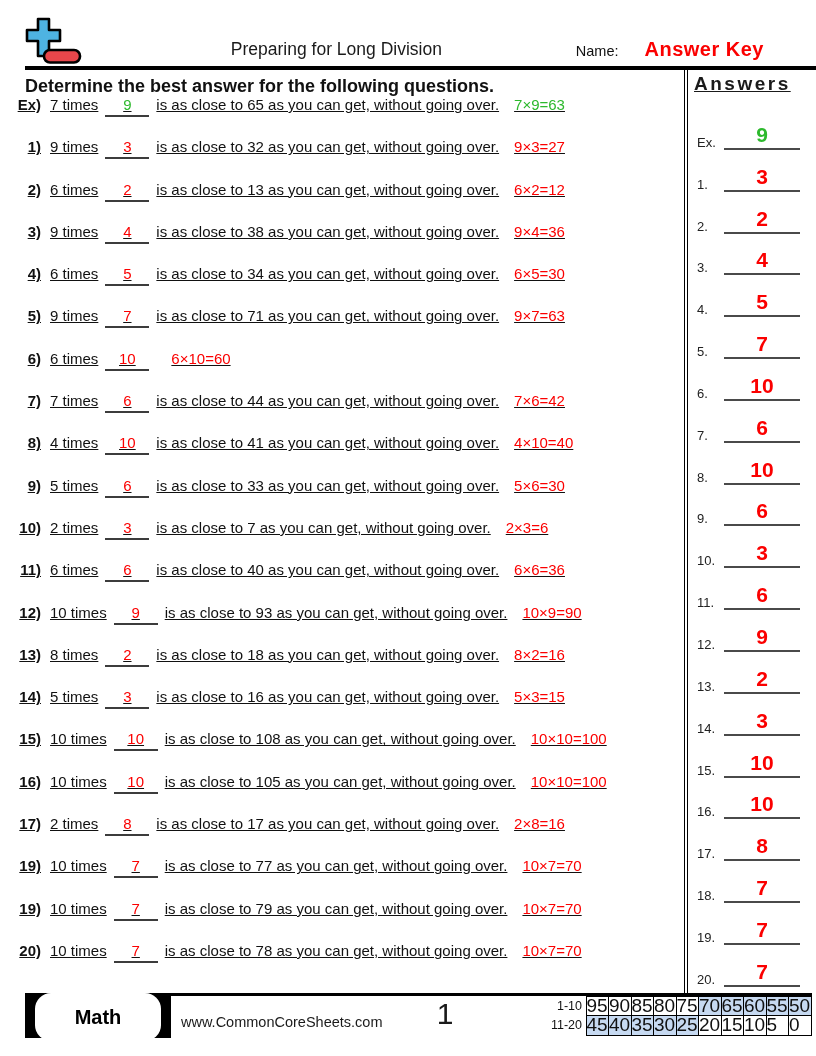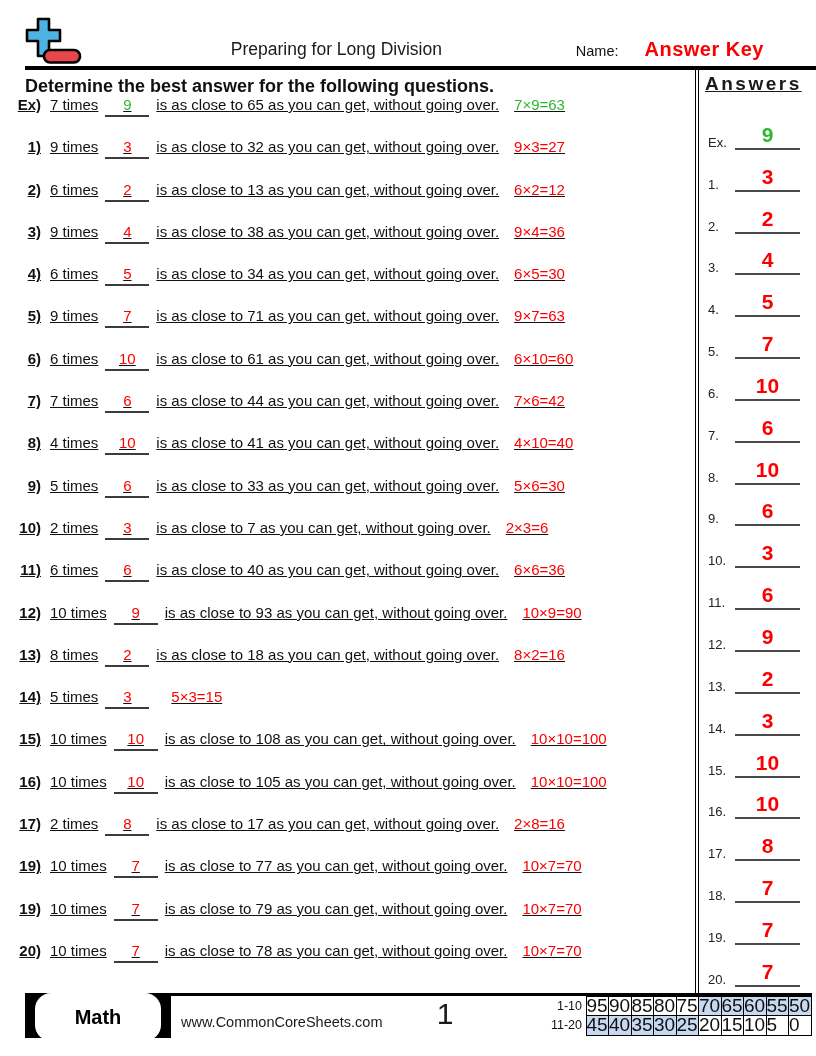--- a/index.html
+++ b/index.html
@@ -27,21 +27,21 @@
   .q-row { display:flex; align-items:flex-start; height:42.3px; white-space:nowrap;text-decoration:underline; }
   .q-num { width:50px; flex:none; text-align:right; padding-right:9px; font-weight:bold; font-size:15px; }
   .q-lead, .q-tail { font-size:15px; }
   .q-blank { display:inline-block; min-width:44px; text-align:center;
              border-bottom:2px solid #3c3c3c; color:var(--red); font-size:15px;
              margin:0 7px; padding:0 5px 2px 5px; }
   .q-eq { color:var(--red); font-size:15px; margin-left:15px; }
   .q-row.green .q-blank, .q-row.green .q-eq { color:var(--green); }
 
   
-  .answers-panel { position:absolute; top:70px; right:0; width:118px; height:923px;
+  .answers-panel { position:absolute; top:70px; right:0; width:129px; height:923px;
                    border-left:1px solid #000; }
   .answers-panel::before { content:""; position:absolute; left:-4px; top:0; bottom:0;
                    width:1px; background:#000; }
   .answers-title { font-size:19px; font-weight:bold; text-decoration:underline;
                    letter-spacing:2.5px; margin:3px 0 0 6px; color:#1a1a1a; }
   .ans-rows { margin-top:13px; }
   .ans-row { display:flex; align-items:flex-end; height:41.85px; padding-left:9px; }
   .ans-label { width:27px; flex:none; font-size:13px; color:#222; padding-bottom:0; }
   .ans-value { flex:1; margin-right:16px; border-bottom:2px solid #4a4a4a; text-align:center;
                font-size:21px; font-weight:bold; color:var(--red); line-height:1; padding-bottom:3px; }
@@ -129,21 +129,20 @@
       <span class="q-num">5)</span>
       <span class="q-lead">9 times</span>
       <span class="q-blank">7</span>
       <span class="q-tail">is as close to 71 as you can get, without going over.</span>
       <span class="q-eq">9×7=63</span>
     </div>
       <div class="q-row">
       <span class="q-num">6)</span>
       <span class="q-lead">6 times</span>
       <span class="q-blank">10</span>
-      <span class="q-tail">is as close to 61 as you can get, without going over.</span>
       <span class="q-eq">6×10=60</span>
     </div>
       <div class="q-row">
       <span class="q-num">7)</span>
       <span class="q-lead">7 times</span>
       <span class="q-blank">6</span>
       <span class="q-tail">is as close to 44 as you can get, without going over.</span>
       <span class="q-eq">7×6=42</span>
     </div>
       <div class="q-row">
@@ -185,20 +184,21 @@
       <span class="q-num">13)</span>
       <span class="q-lead">8 times</span>
       <span class="q-blank">2</span>
       <span class="q-tail">is as close to 18 as you can get, without going over.</span>
       <span class="q-eq">8×2=16</span>
     </div>
       <div class="q-row">
       <span class="q-num">14)</span>
       <span class="q-lead">5 times</span>
       <span class="q-blank">3</span>
+      <span class="q-tail">is as close to 16 as you can get, without going over.</span>
       <span class="q-eq">5×3=15</span>
     </div>
       <div class="q-row">
       <span class="q-num">15)</span>
       <span class="q-lead">10 times</span>
       <span class="q-blank">10</span>
       <span class="q-tail">is as close to 108 as you can get, without going over.</span>
       <span class="q-eq">10×10=100</span>
     </div>
       <div class="q-row">

